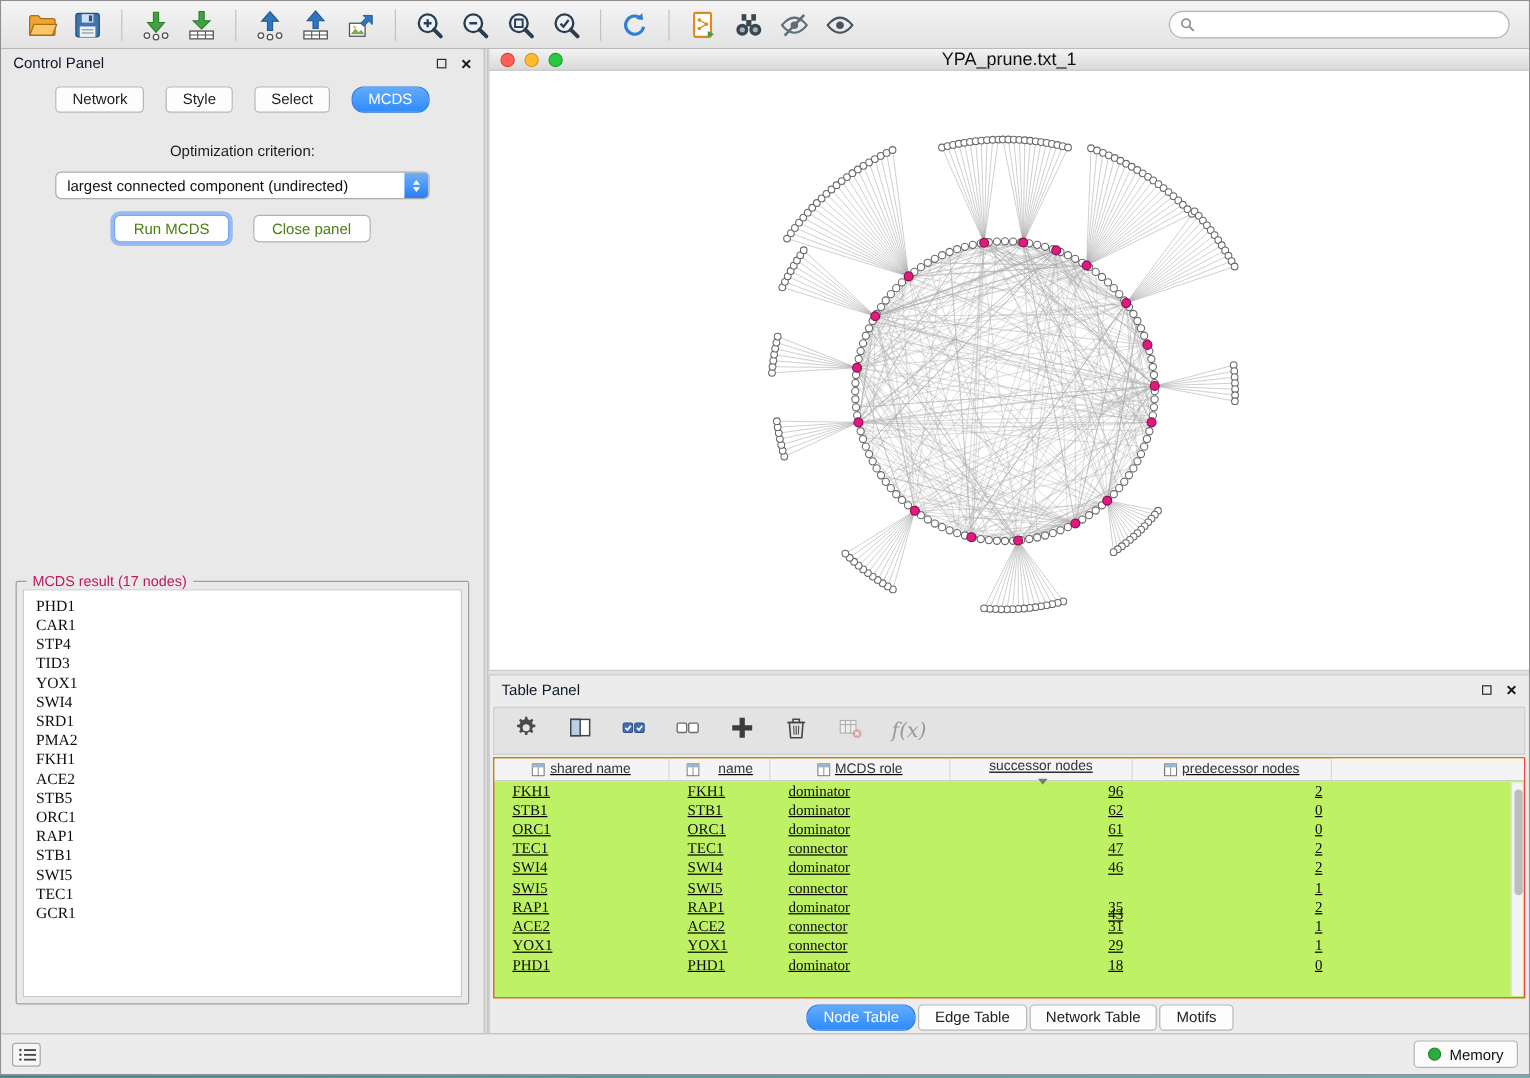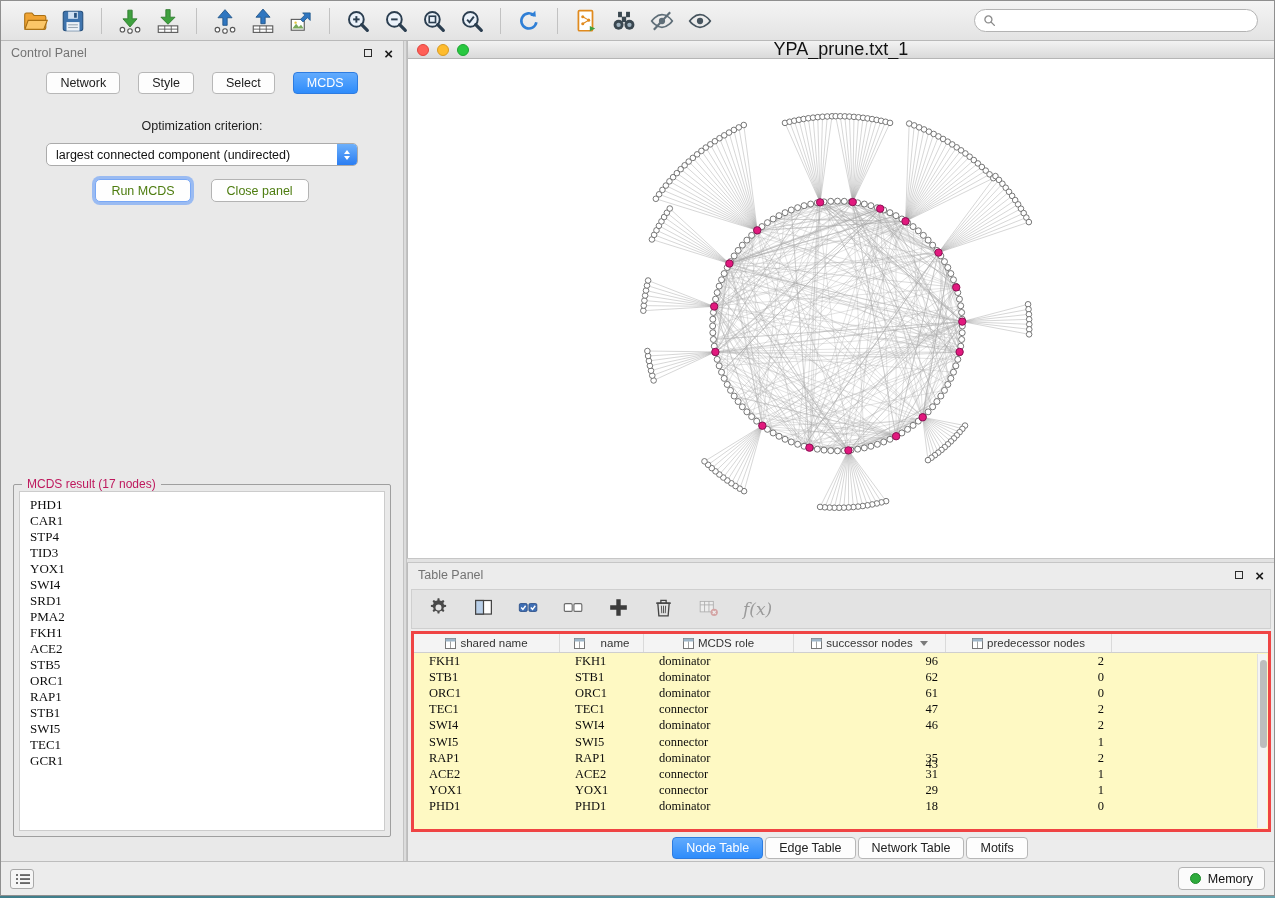--- a/index.html
+++ b/index.html
@@ -20,28 +20,28 @@
     border:1px solid #b3b3b3; border-radius:12px; display:flex; align-items:center; padding:0 8px; gap:5px; }
   .search-box svg { width:13px; height:13px; flex:0 0 13px; }
   .search-box input { border:none; outline:none; flex:1; font-size:12px; background:transparent; }
 
   
   .main { flex:1; display:flex; min-height:0; }
 
   
   .control-panel { width:402px; flex:0 0 402px; background:#e9e9e9; display:flex; flex-direction:column; }
   .panel-header { height:24px; flex:0 0 24px; display:flex; align-items:center; padding:0 10px; }
-  .panel-title { font-size:12.5px; color:#737373; }
+  .panel-title { font-size:12.5px; color:#0f172a; }
   .panel-header .spacer { flex:1; }
   .float-box { width:8px; height:8px; border:1.5px solid #2c2c2c; margin-right:12px; }
   .close-x { font-size:15px; font-weight:bold; color:#1a1a1a; line-height:1; }
   .cp-tabs { display:flex; justify-content:center; gap:18px; padding:7px 0 9px; }
   .tab { font-size:12.5px; padding:3px 13px; background:#fdfdfd; border:1px solid #b7b7b7;
     border-radius:4px; color:#222; }
-  .tab.active { background:linear-gradient(#62abfd,#2e8cfb); border-color:#2e7ce0; color:#fff; }
+  .tab.active { background:linear-gradient(#62abfd,#2e8cfb); border-color:#2e7ce0; color:#fff;border-radius:10px; }
   .cp-body { flex:1; display:flex; flex-direction:column; padding-top:16px; min-height:0; }
   .opt-label { text-align:center; font-size:12.5px; color:#1d1d1d; }
   .dropdown { margin:10px auto 0; width:312px; height:23px; background:#fff; border:1px solid #ababab;
     border-radius:5px; display:flex; align-items:center; overflow:hidden; }
   .dropdown .dd-text { flex:1; font-size:12.5px; padding-left:9px; color:#111; white-space:nowrap; }
   .dd-cap { width:20px; height:100%; background:linear-gradient(#6db0fb,#2a7df2); display:flex;
     flex-direction:column; align-items:center; justify-content:center; gap:2px; }
   .dd-cap .up { width:0; height:0; border-left:3.5px solid transparent; border-right:3.5px solid transparent; border-bottom:4.5px solid #fff; }
   .dd-cap .dn { width:0; height:0; border-left:3.5px solid transparent; border-right:3.5px solid transparent; border-top:4.5px solid #fff; }
   .cp-buttons { display:flex; justify-content:center; gap:20px; margin-top:13px; }
@@ -63,33 +63,33 @@
   .right-col { flex:1; display:flex; flex-direction:column; min-width:0; }
   .network-window { height:517px; flex:0 0 517px; display:flex; flex-direction:column; background:#fff;
     border-left:1px solid #bcbcbc; }
   .nw-titlebar { height:18px; flex:0 0 18px; background:linear-gradient(#f3f3f3,#d9d9d9);
     border-bottom:1px solid #b5b5b5; position:relative; display:flex; align-items:center; }
   .lights { display:flex; gap:8px; margin-left:9px; }
   .light { width:12px; height:12px; border-radius:50%; }
   .light.red { background:#ff5f57; border:1px solid #e0443e; }
   .light.yellow { background:#febc2e; border:1px solid #d89b22; }
   .light.green { background:#28c840; border:1px solid #1da532; }
-  .nw-title { position:absolute; left:0; right:0; text-align:center; font-size:18px; color:#111; }
+  .nw-title { position:absolute; left:0; right:0; text-align:center; font-size:15px; color:#111; }
   .nw-canvas { flex:1; background:#fff; position:relative; }
   .nw-canvas svg { position:absolute; inset:0; width:100%; height:100%; }
 
   .h-splitter { height:5px; flex:0 0 5px; background:#e2e2e2; border-top:1px solid #c6c6c6; border-bottom:1px solid #c6c6c6; }
 
   
   .table-panel { flex:1; background:#ececec; border-left:1px solid #bcbcbc; display:flex; flex-direction:column; min-height:0; }
   .tp-toolbar { height:40px; flex:0 0 40px; margin:2px 3px 0; background:#e3e3e3; border:1px solid #cfcfcf;
     display:flex; align-items:center; gap:24px; padding:0 16px; }
   .tp-toolbar svg { width:21px; height:21px; }
   .fx { font-family:"DejaVu Serif", serif; font-style:italic; font-size:17px; color:#9a9a9a; }
-  .tp-table { flex:1; margin:2px 3px; background:#fef9c3; border:3px solid #ef4444; position:relative; overflow:hidden; }
+  .tp-table { flex:1; margin:2px 3px; background:#bef264; border:1px solid #ef4444; position:relative; overflow:hidden;text-decoration:underline; }
   .th-row { height:19px; display:flex; background:#f4f4f4; border-bottom:1px solid #cfcfcf; }
   .th-cell { display:flex; align-items:center; justify-content:center; gap:4px; font-size:11.5px; color:#333;
     border-right:1px solid #dadada; }
   .th-cell svg { width:11px; height:11px; }
   .th-fill { flex:1; background:#f4f4f4; }
   .sort-chev { width:0; height:0; border-left:4px solid transparent; border-right:4px solid transparent;
     border-top:5px solid #7a7a7a; margin-left:3px; }
   .t-row { height:16.2px; display:flex; align-items:center; }
   .t-cell { font-family:"Liberation Serif", serif; font-size:12.5px; color:#0c0c0c; white-space:nowrap; overflow:hidden; }
   .t-cell.txt { padding-left:15px; }
@@ -1225,21 +1225,21 @@
                 <span>name</span>
               </div>
               <div class="th-cell" style="width: 150px;">
                 <svg viewBox="0 0 11 11">
                   <rect x="0.5" y="0.5" width="10" height="10" fill="#fff" stroke="#777"></rect>
                   <rect x="0.5" y="0.5" width="10" height="3" fill="#9db5c8"></rect>
                   <line x1="5.5" y1="3.5" x2="5.5" y2="10.5" stroke="#777" stroke-width="0.7"></line>
                 </svg>
                 <span>MCDS role</span>
               </div>
-              <div class="th-cell" style="width: 152px;">
+              <div class="th-cell" style="width: 152px; flex-direction: column;">
                 <svg viewBox="0 0 11 11">
                   <rect x="0.5" y="0.5" width="10" height="10" fill="#fff" stroke="#777"></rect>
                   <rect x="0.5" y="0.5" width="10" height="3" fill="#9db5c8"></rect>
                   <line x1="5.5" y1="3.5" x2="5.5" y2="10.5" stroke="#777" stroke-width="0.7"></line>
                 </svg>
                 <span>successor nodes</span>
                 <span class="sort-chev"></span>
               </div>
               <div class="th-cell" style="width: 166px;">
                 <svg viewBox="0 0 11 11">

